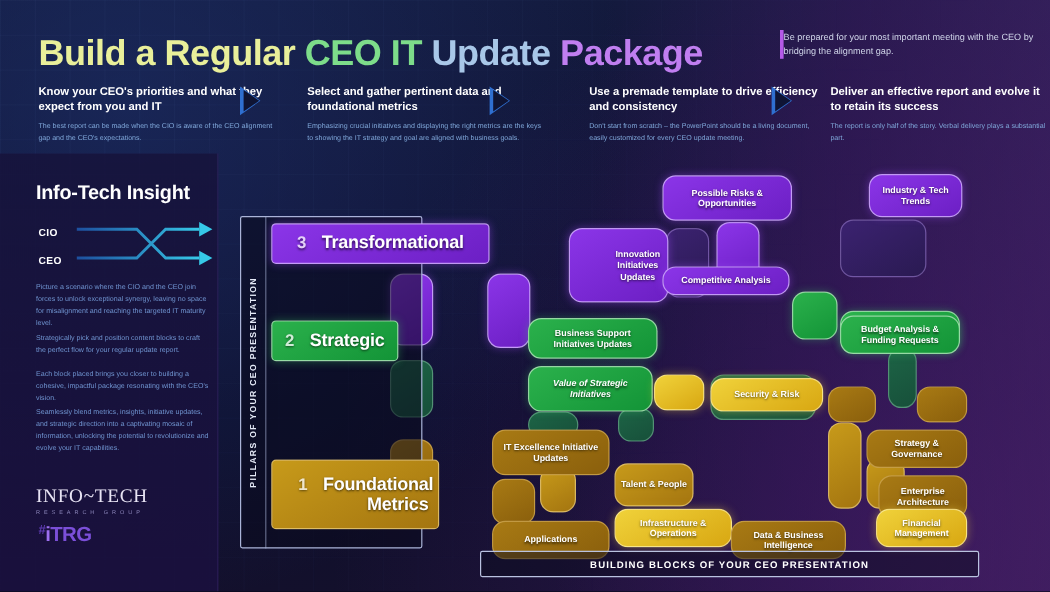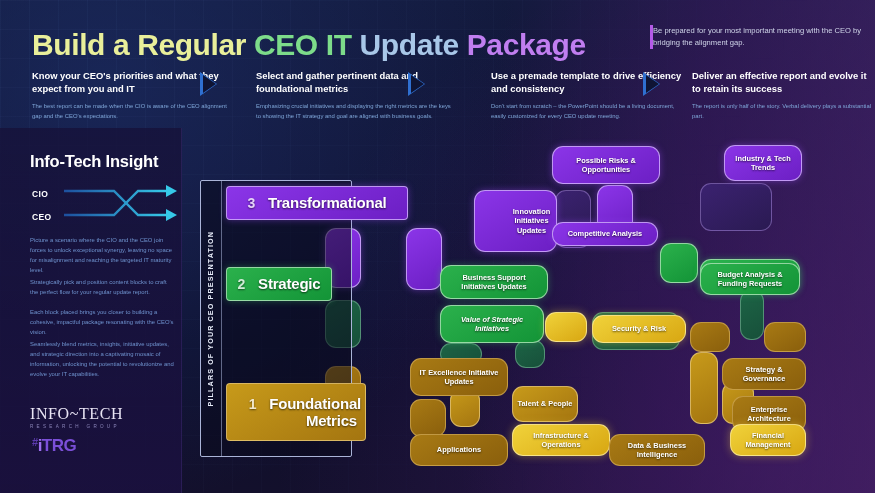--- a/index.html
+++ b/index.html
@@ -263,13 +263,16 @@
   <div class="blk lbl p-solid" style="left:226px; top:186px; width:182px; height:34px;">
     <span><span class="num">3</span><span>Transformational</span></span>
   </div>
   <div class="blk lbl g-solid" style="left:226px; top:267px; width:106px; height:34px;">
     <span><span class="num">2</span><span>Strategic</span></span>
   </div>
   <div class="blk lbl y-mid" style="left:226px; top:383px; width:140px; height:58px; justify-content:flex-start; padding-left:12px;">
     <span style="text-align:right"><span class="num">1</span><span>Foundational Metrics</span></span>
   </div>
 
+  <div id="bottom-bar">
+    <span>BUILDING BLOCKS OF YOUR CEO PRESENTATION</span>
+  </div>
 </div>
 
 </body></html>

